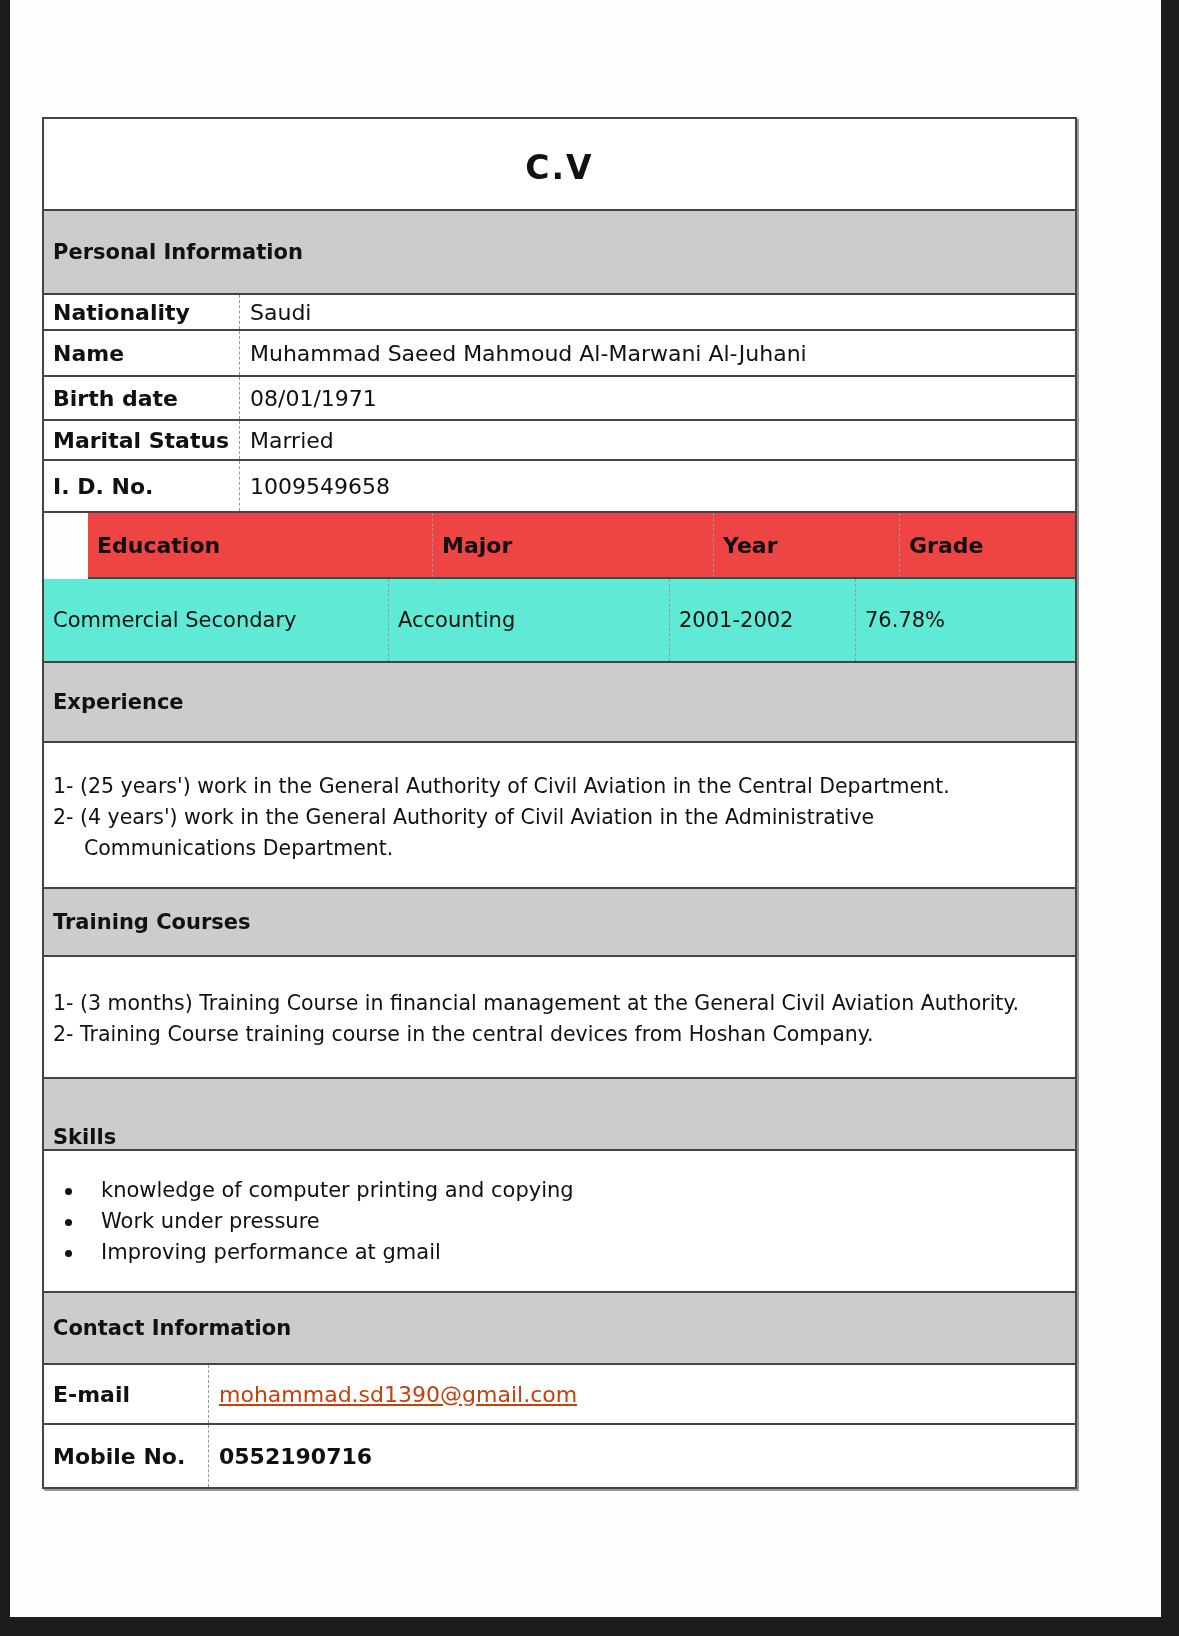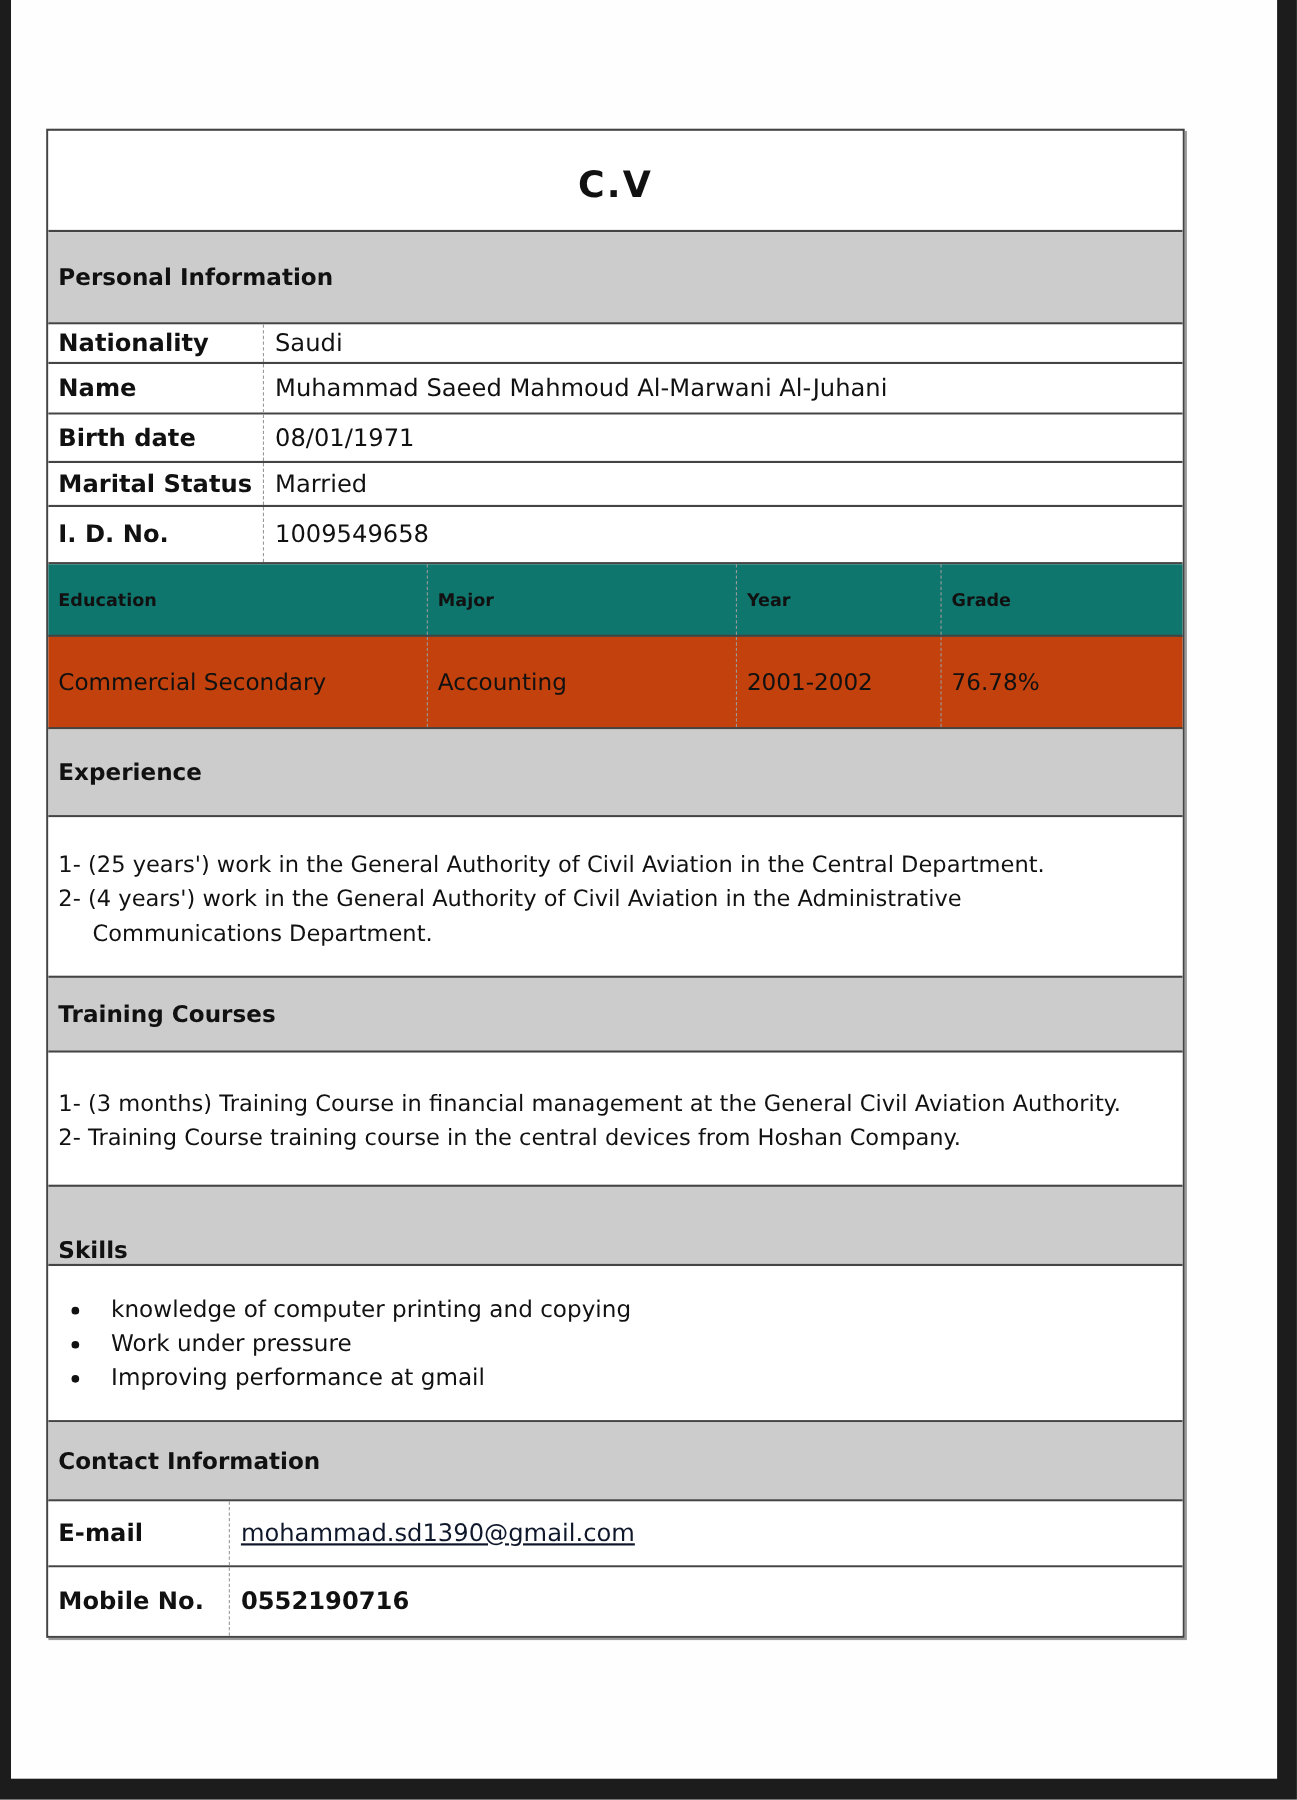--- a/index.html
+++ b/index.html
@@ -65,22 +65,22 @@
     align-self: stretch;
     display: flex; align-items: center;
     box-sizing: border-box;
     padding-left: 9px;
   }
   .edu-cell + .edu-cell { border-left: 1px dashed #999; }
   .edu-c1 { width: 344px; }
   .edu-c2 { width: 281px; }
   .edu-c3 { width: 186px; }
   .edu-c4 { flex: 1; }
-  .edu-head { background: #0f766e; font-weight: bold; font-size: 16px; }
-  .edu-body { background: #c2410c; font-size: 21px; justify-content: space-between; }
+  .edu-head { background: #ef4444; font-weight: bold; font-size: 22px; margin-left: 44px; }
+  .edu-body { background: #5eead4; font-size: 21px; justify-content: space-between; }
   .text-block {
     background: #fff;
     font-size: 20.5px;
     line-height: 31px;
     padding-left: 9px;
     display: block;
   }
   .text-block p { margin: 0; }
   .indent { padding-left: 31px; }
   ul.skills {
@@ -95,21 +95,21 @@
     line-height: 31px;
   }
   .bullet-icon {
     position: absolute;
     left: 21px; top: 13px;
     width: 7px; height: 7px;
     border-radius: 50%;
     background: #111;
   }
   .email-link {
-    color: #0f172a;
+    color: #c2410c;
     text-decoration: underline;
     cursor: pointer;
   }
   .contact-label { width: 165px; }
 </style>
 </head>
 <body>
 
 <div class="page">
   <div class="cv">

